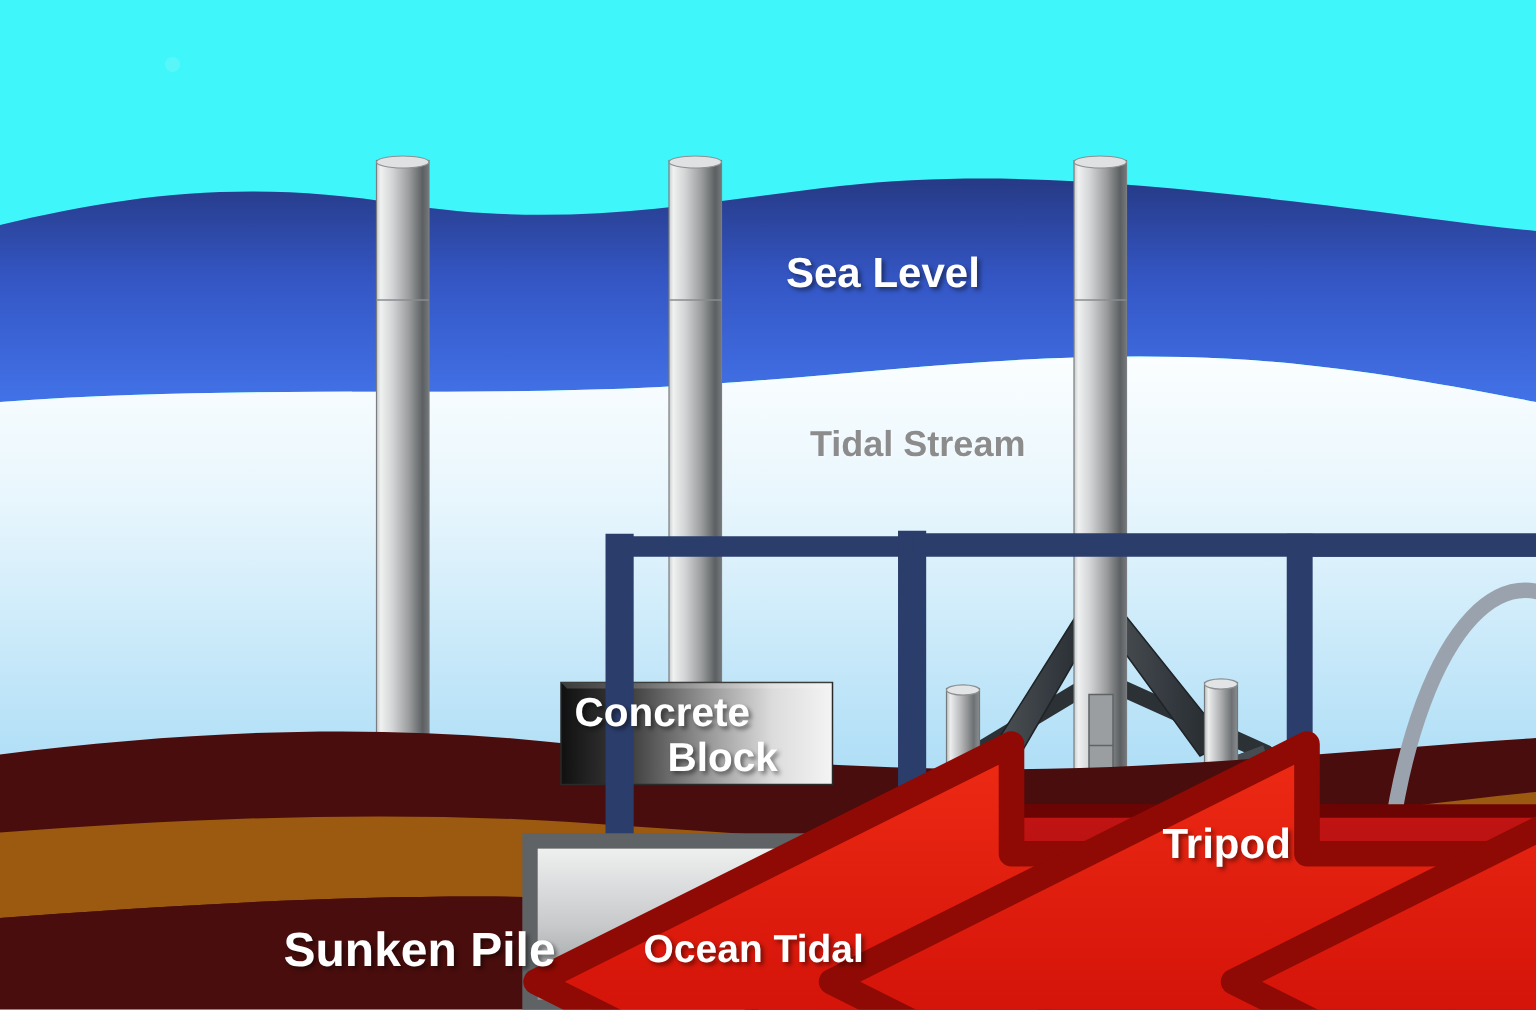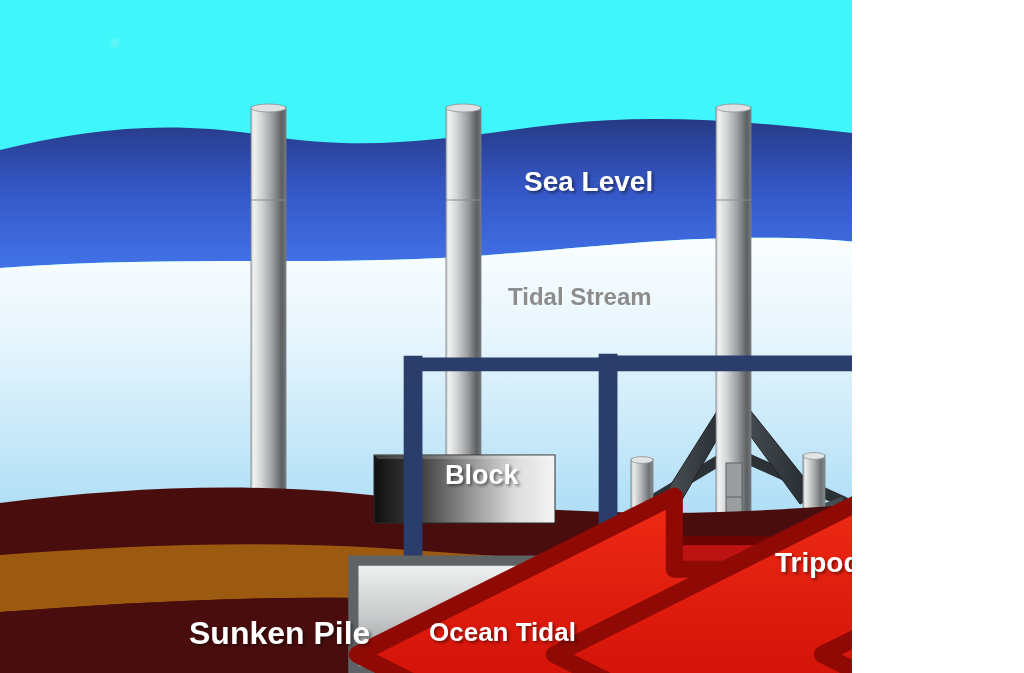--- a/index.html
+++ b/index.html
@@ -1,28 +1,28 @@
 <!DOCTYPE html>
 <html><head>
 <meta charset="utf-8">
 <style>
   html,body{margin:0;padding:0;background:#fff;}
   #scene{
-    position:relative;width:852px;height:673px;overflow:hidden;
+    position:relative;width:1024px;height:673px;overflow:hidden;
     font-family:"Liberation Sans", sans-serif;
   }
   #scene svg{position:absolute;top:0;left:0;}
   .lbl{
     position:absolute;font-weight:bold;white-space:nowrap;
     font-family:"Liberation Sans", sans-serif;
   }
   .lbl-white{color:#ffffff;text-shadow:2px 2px 3px rgba(0,0,0,.45);}
   .lbl-gray{color:#8c8c8c;text-shadow:1px 1px 2px rgba(255,255,255,.5);}
   #lbl-sea-level{left:524px;top:166px;font-size:28px;}
-  #lbl-tidal-stream{left:508px;top:283px;font-size:24px;}
+  #lbl-tidal-stream{left:540px;top:283px;font-size:24px;}
   #lbl-concrete{left:383px;top:460px;font-size:27px;line-height:30px;text-align:left;}
   #lbl-concrete span{display:block;}
   #lbl-concrete .l2{margin-left:22px;padding-left:40px;}
   #lbl-gravity{left:421px;top:545px;font-size:26px;}
   #lbl-tripod{left:775px;top:547px;font-size:28px;text-align:center;}
   #lbl-sunken{left:189px;top:615px;font-size:32px;}
   #lbl-ocean{left:429px;top:617px;font-size:26px;}
 </style>
 </head>
 <body>
@@ -210,20 +210,21 @@
     <g transform="translate(798,318)">
       <use href="#sym-arrow"></use>
     </g>
   </svg>
 
   <div class="lbl lbl-white" id="lbl-sea-level">Sea Level</div>
 
   <div class="lbl lbl-gray" id="lbl-tidal-stream">Tidal Stream</div>
 
   <div class="lbl lbl-white" id="lbl-concrete">
+    <span class="l1">Concrete</span>
     <span class="l2">Block</span>
   </div>
 
 
   <div class="lbl lbl-white" id="lbl-tripod">Tripod</div>
 
   <div class="lbl lbl-white" id="lbl-sunken">Sunken Pile</div>
 
   <div class="lbl lbl-white" id="lbl-ocean">Ocean Tidal</div>
 

